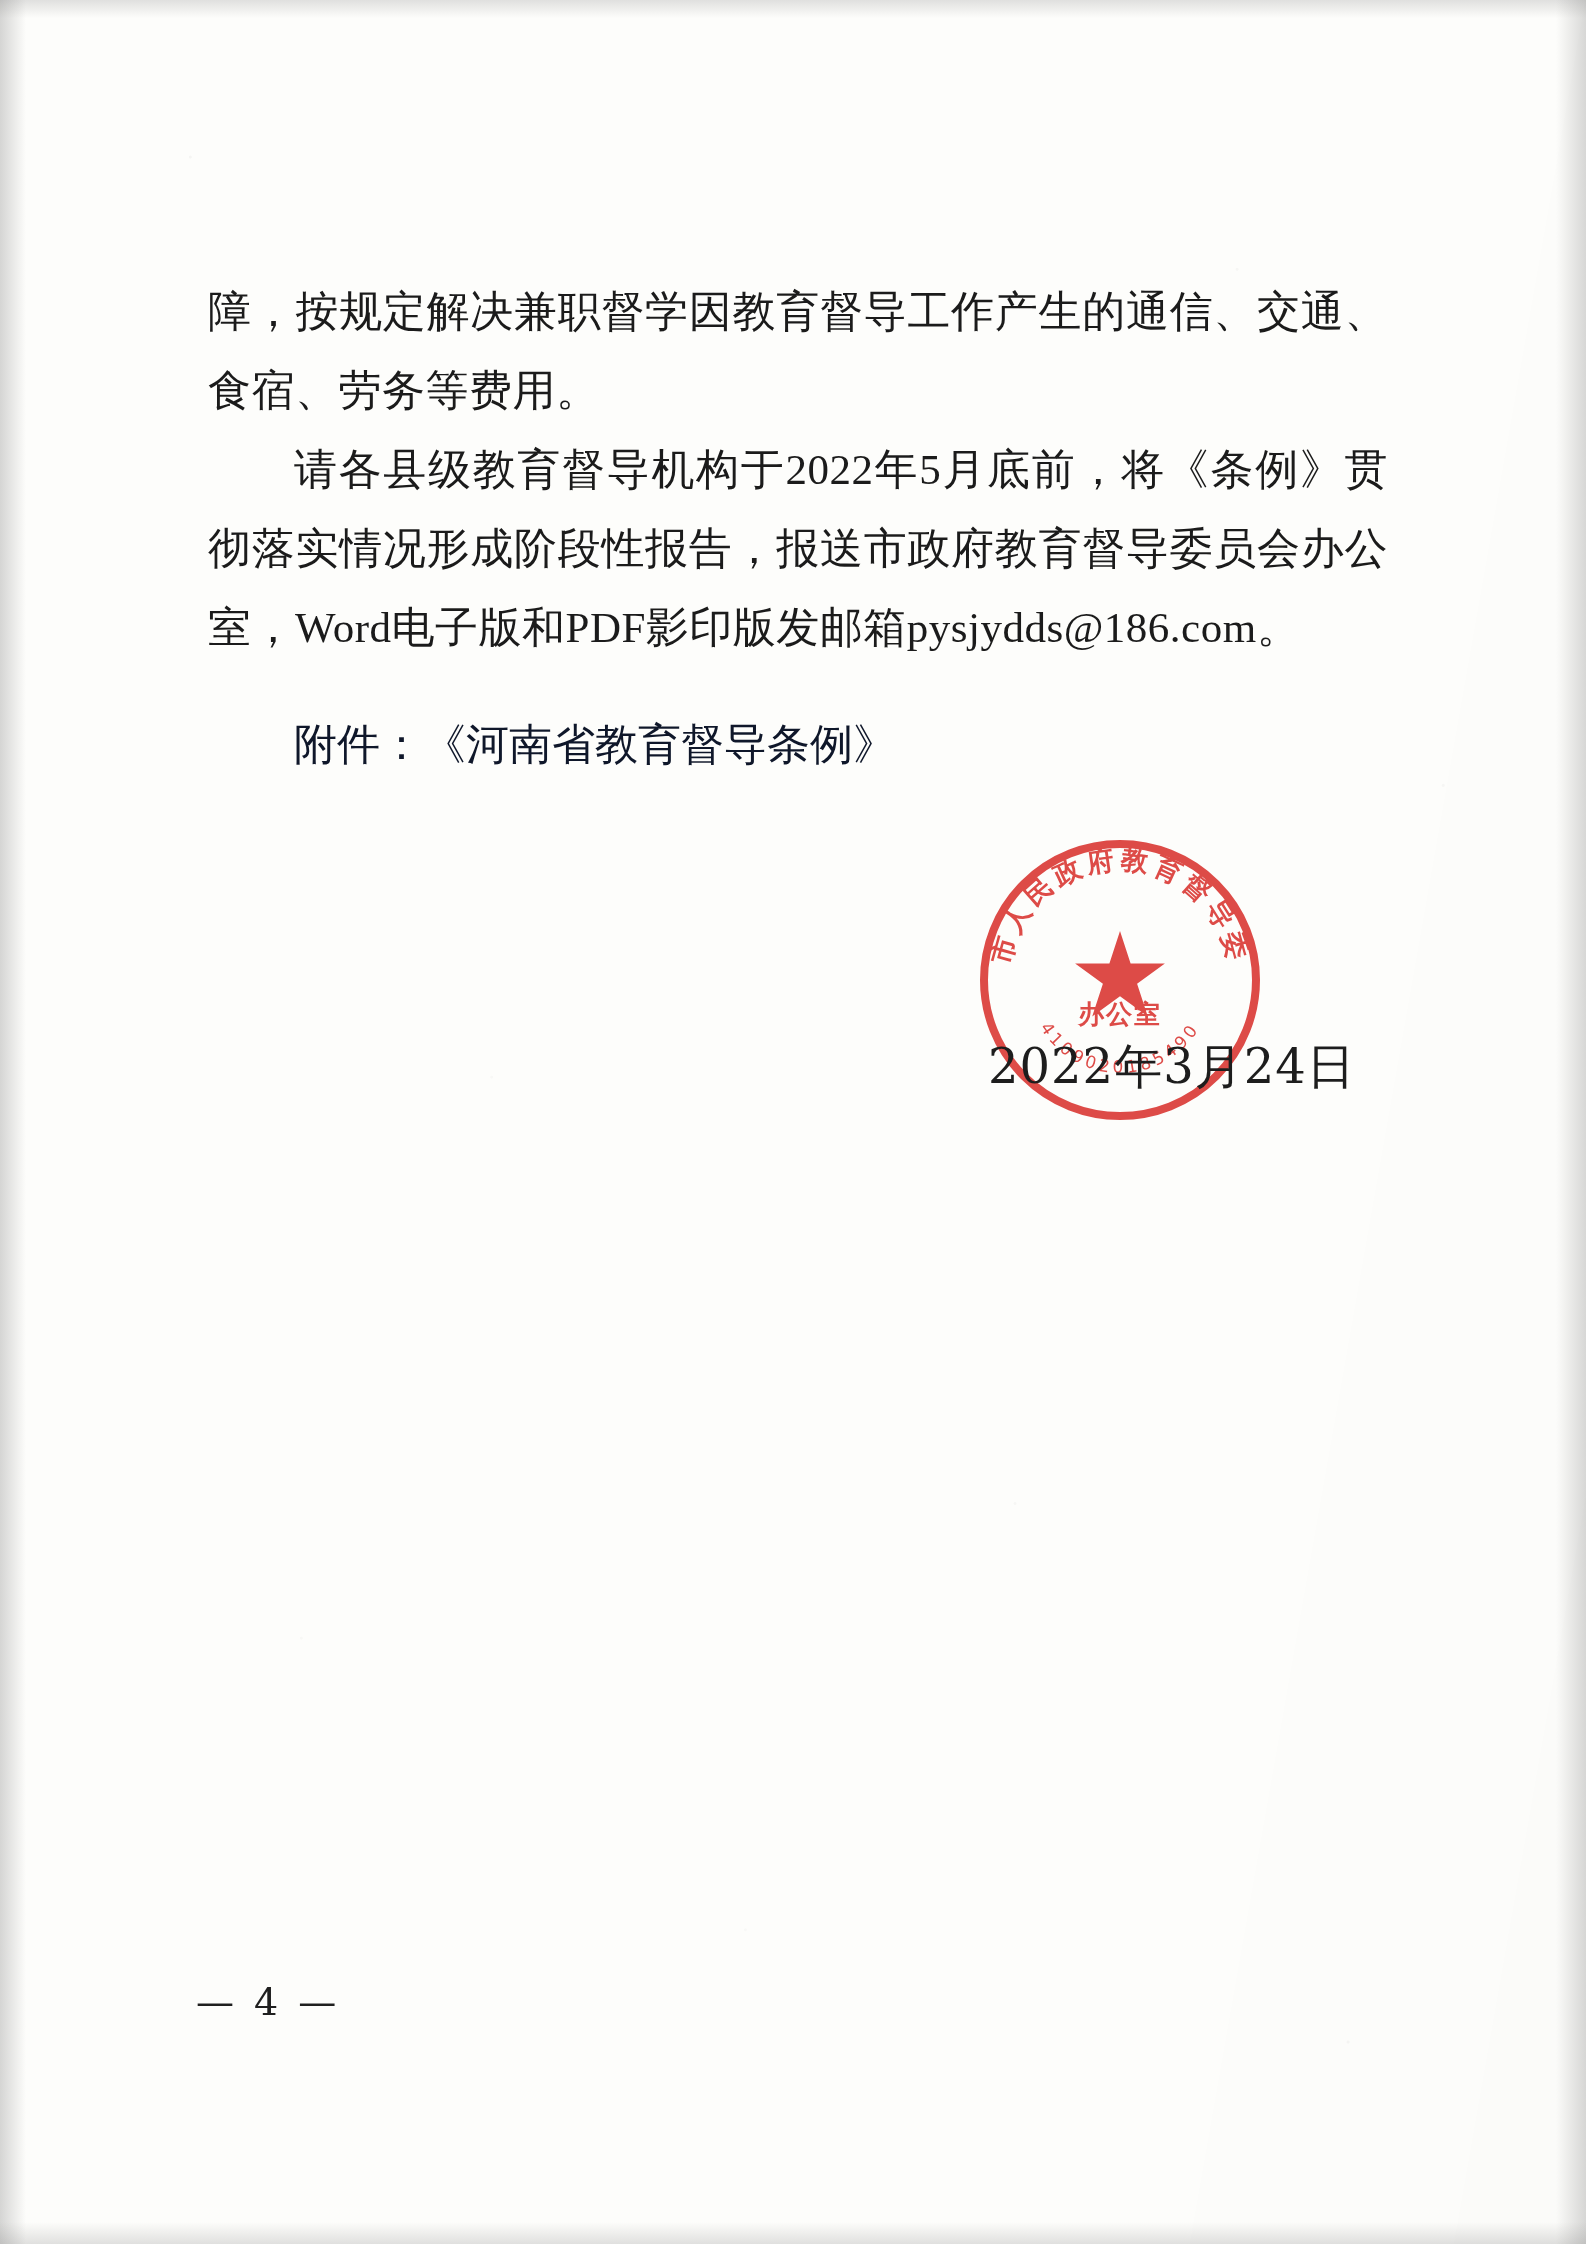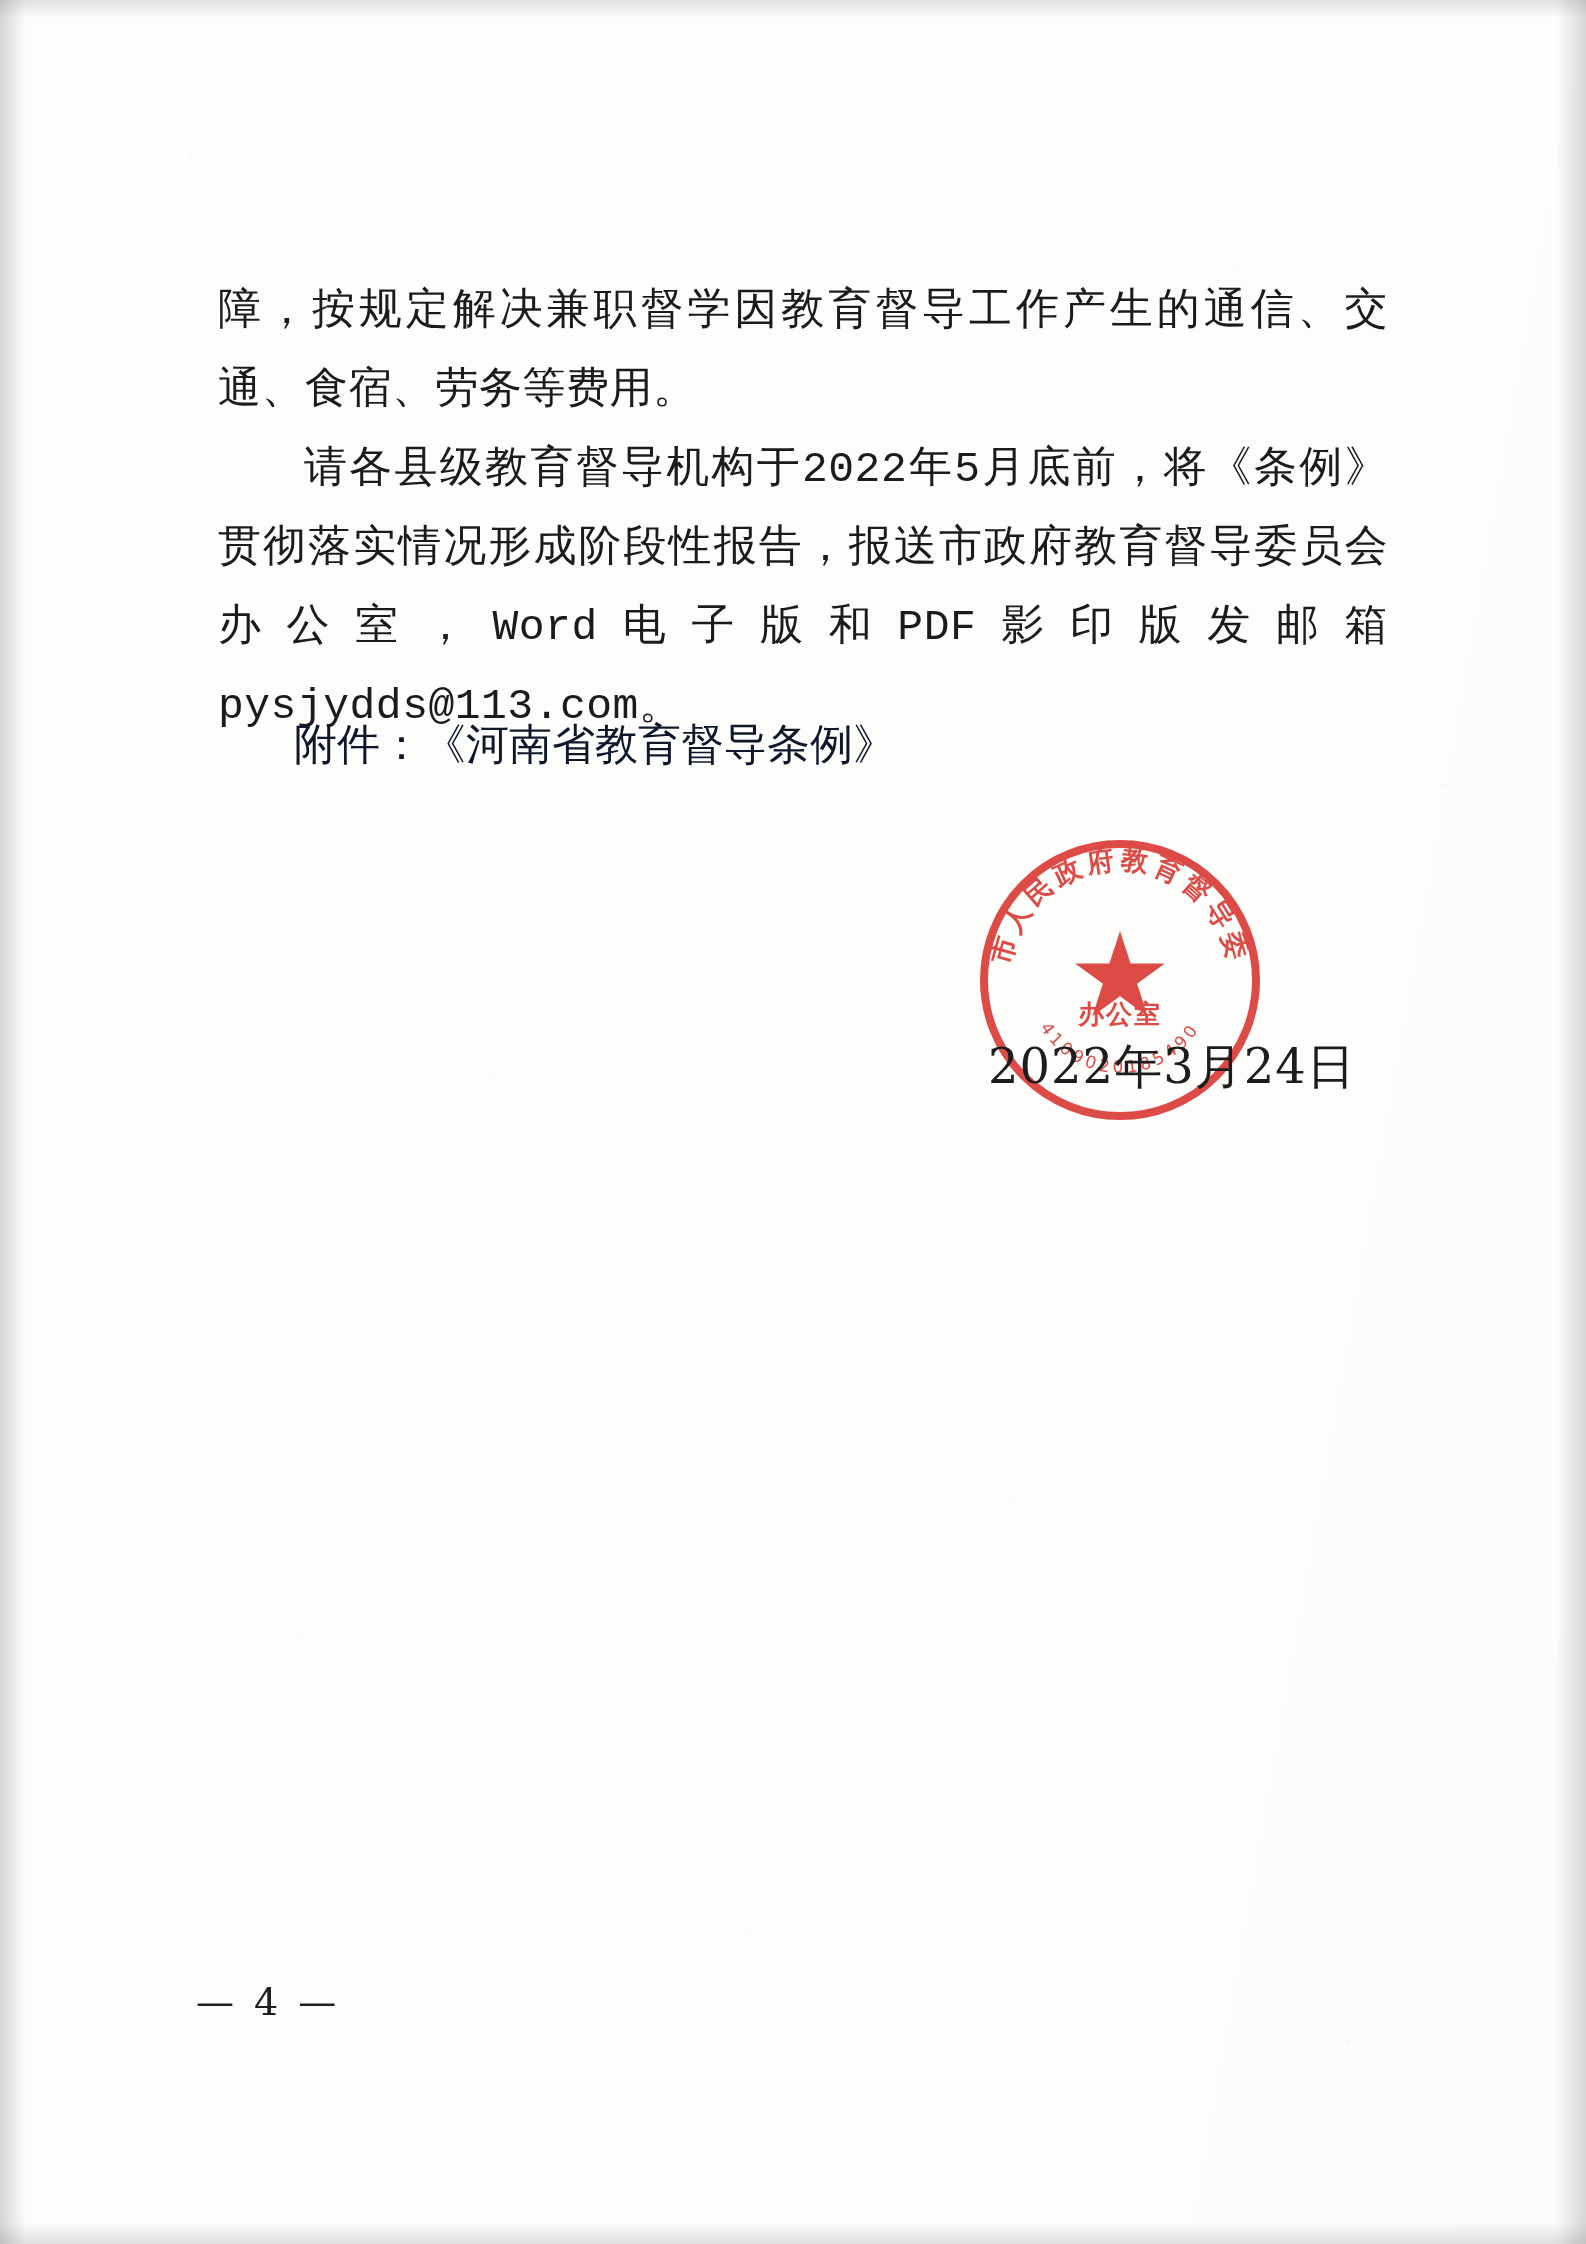--- a/index.html
+++ b/index.html
@@ -66,22 +66,21 @@
     left: 208px;
     top: 272px;
     width: 1180px;
     font-size: 43px;
     line-height: 79px;
     color: #1b1b1b;
     letter-spacing: 0.5px;
     text-align: justify;
   }
   .para {
-    margin: 0 0 0 10px;
-    font-family: Liberation Mono, monospace;
+    margin: 0 0 0 0;
   }
   .para + .para {
     margin-top: 0px;
   }
   .indent {
     text-indent: 86px;
   }
 
   .attachment {
     position: absolute;
@@ -131,21 +130,21 @@
 <div class="page">
 
   <div class="edge-top"></div>
   <div class="edge-left"></div>
   <div class="edge-right"></div>
   <div class="edge-bottom"></div>
   <div class="paper-grain"></div>
 
   <div class="body-text">
     <p class="para">障，按规定解决兼职督学因教育督导工作产生的通信、交通、食宿、劳务等费用。</p>
-    <p class="para indent">请各县级教育督导机构于2022年5月底前，将《条例》贯彻落实情况形成阶段性报告，报送市政府教育督导委员会办公室，Word电子版和PDF影印版发邮箱pysjydds@113.com。</p>
+    <p class="para indent">请各县级教育督导机构于2022年5月底前，将《条例》贯彻落实情况形成阶段性报告，报送市政府教育督导委员会办公室，Word电子版和PDF影印版发邮箱pysjydds@186.com。</p>
   </div>
 
   <div class="attachment">
     <span>附件：</span><span>《河南省教育督导条例》</span>
   </div>
 
   <div class="seal">
     <svg width="290" height="290" viewBox="0 0 290 290" xmlns="http://www.w3.org/2000/svg">
       <defs>
         <path id="sealArcTop" d="M 34,145 A 111,111 0 1 1 256,145"></path>

